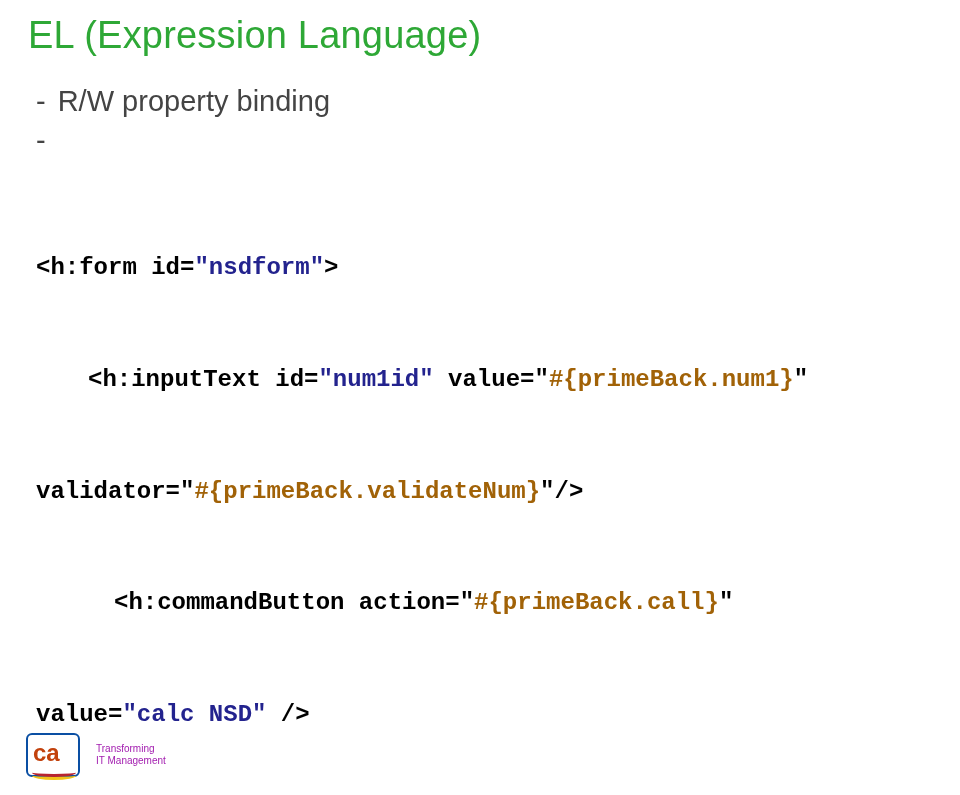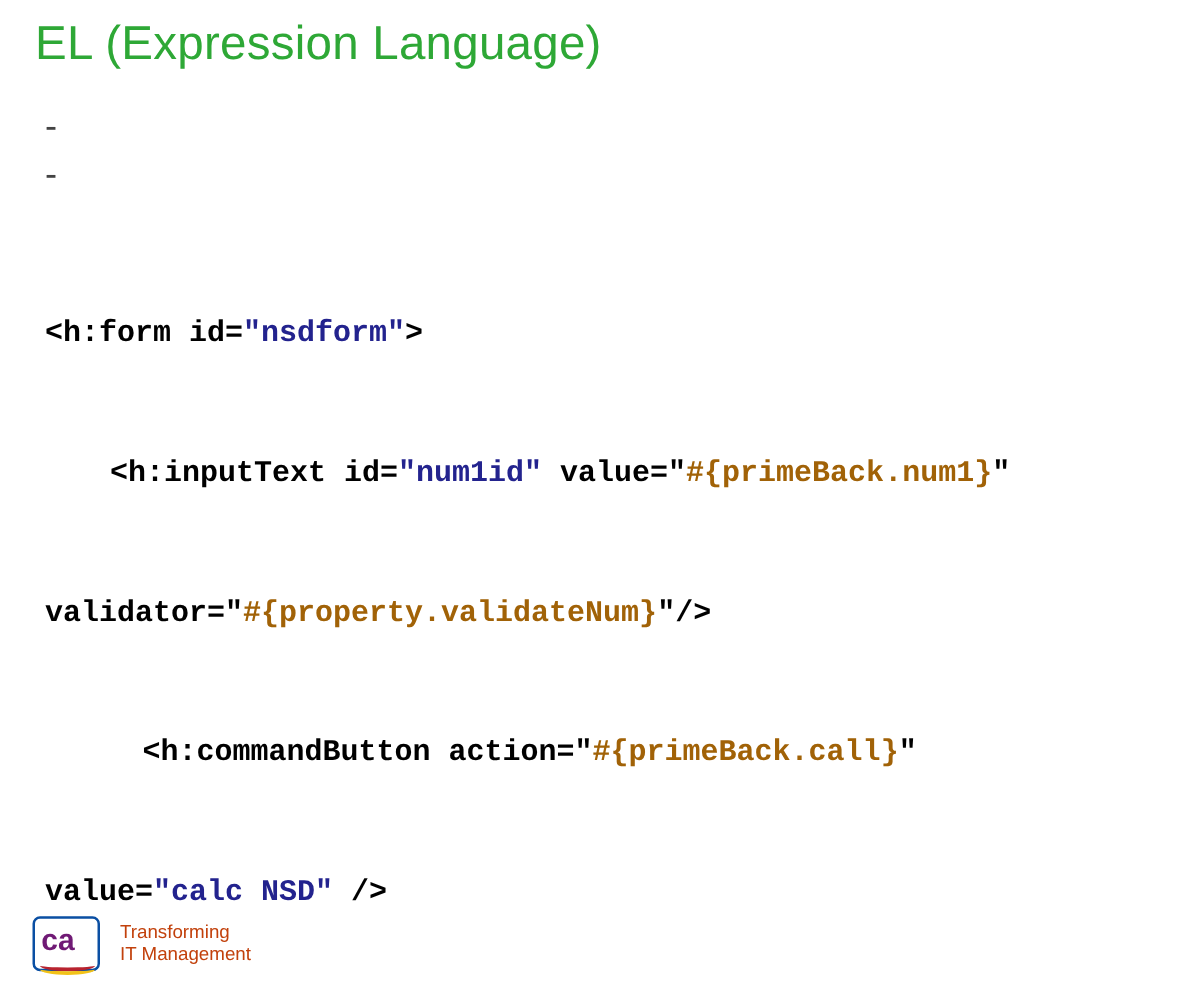--- a/index.html
+++ b/index.html
@@ -88,21 +88,21 @@
     position: relative;
     box-shadow: 0 0 0 0;
   }
   .logo-text {
     position: absolute;
     top: 6px;
     left: 5px;
     font-family: Arial, sans-serif;
     font-weight: 700;
     font-size: 24px;
-    color: #701a75;
+    color: #c2410c;
     line-height: 1;
   }
   .logo-swoosh {
     position: absolute;
     width: 44px;
     height: 10px;
     left: 4px;
     bottom: -1px;
     border-radius: 0 0 50% 50%;
   }
@@ -118,47 +118,48 @@
     content: "";
     position: absolute;
     left: 0; top: 5px;
     width: 44px; height: 6px;
     border-bottom: 3px solid #f2c218;
     border-radius: 0 0 50% 50%;
   }
   .tagline {
     margin-left: 14px;
     font-family: Arial, sans-serif;
-    font-size: 15px;
-    color: #c2410c;
+    font-size: 10px;
+    color: #a21caf;
     line-height: 1.2;
   }
   .tagline .l1 { display:block; }
   .tagline .l2 { display:block; font-weight: 400; }
 </style>
 </head>
 <body>
 
 <div class="slide">
 
   <h1 class="title">EL (Expression Language)</h1>
 
   <div class="bullets">
     <div class="bullet">
       <span class="dash">-</span>
+      <span>R/W property binding</span>
     </div>
     <div class="bullet">
       <span class="dash">-</span>
     </div>
   </div>
 
   <div class="codeblock">
     <span class="codeline"><span>&lt;h:form id=</span><span class="kw">"nsdform"</span><span>&gt;</span></span>
     <span class="codeline indent1"><span>&lt;h:inputText id=</span><span class="kw">"num1id"</span><span> value="</span><span class="el">#{primeBack.num1}</span><span>"</span></span>
-    <span class="codeline"><span>validator="</span><span class="el">#{property.validateNum}</span><span>"/&gt;</span></span>
+    <span class="codeline"><span>validator="</span><span class="el">#{primeBack.validateNum}</span><span>"/&gt;</span></span>
     <span class="codeline indent2"><span>&lt;h:commandButton action="</span><span class="el">#{primeBack.call}</span><span>"</span></span>
     <span class="codeline"><span>value=</span><span class="kw">"calc NSD"</span><span> /&gt;</span></span>
     
   </div>
 
   <div class="footer">
     <div class="logo">
       <div class="logo-box">
         <span class="logo-text">ca</span>
         <span class="logo-swoosh"></span>

